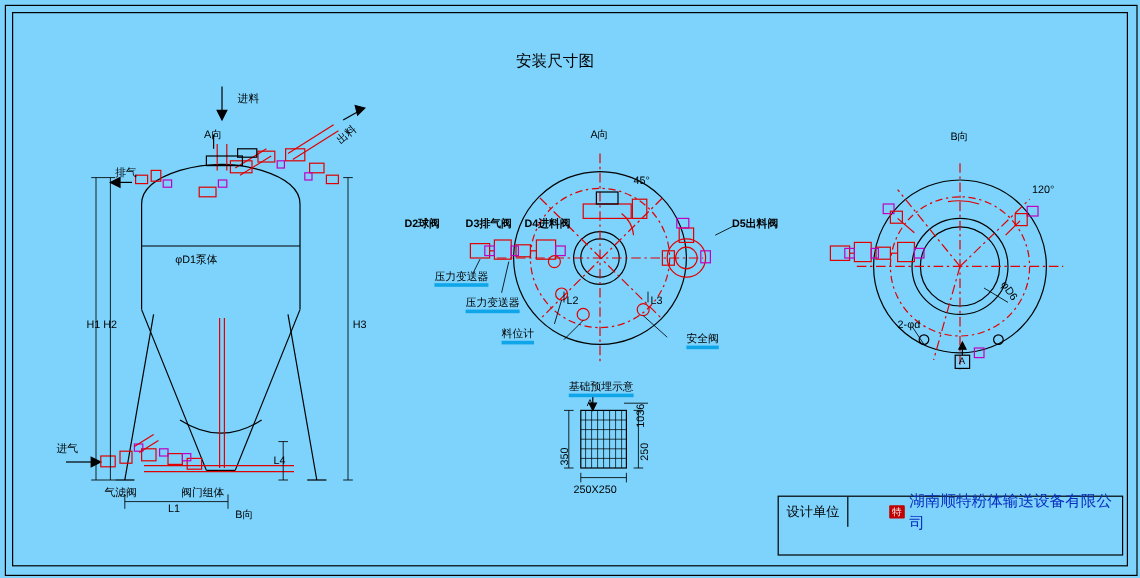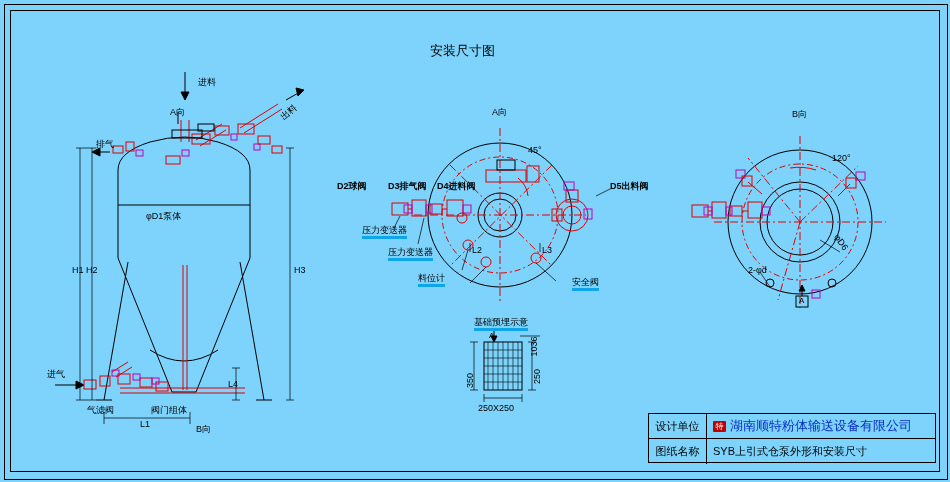--- a/index.html
+++ b/index.html
@@ -7,21 +7,21 @@
   #sheet{position:relative;width:950px;height:482px;background:#7dd3fc;overflow:hidden;}
   .frame-outer{position:absolute;left:4px;top:4px;width:942px;height:474px;border:1.5px solid #000;}
   .frame-inner{position:absolute;left:10px;top:10px;width:928px;height:460px;border:1px solid #000;}
   svg{position:absolute;left:0;top:0;}
   .lbl{position:absolute;font-size:9px;color:#000;white-space:nowrap;line-height:1;}
   .lbl.b{font-weight:bold;}
   .title{position:absolute;font-size:13px;color:#000;white-space:nowrap;}
   .ul{border-bottom:3px solid #0ea5e9;padding-bottom:1px;}
   
   #titleblock{position:absolute;left:648px;top:413px;width:288px;height:50px;border:1px solid #000;box-sizing:border-box;}
-  #titleblock .row{display:flex;height:25px;border-bottom:1px solid #000;box-sizing:border-box;}
+  #titleblock .row{display:flex;height:25px;border-bottom:1px solid #000;box-sizing:border-box;gap:28px;}
   #titleblock .row:last-child{border-bottom:none;}
   #titleblock .c1{width:58px;border-right:1px solid #000;display:flex;align-items:center;justify-content:center;font-size:11px;box-sizing:border-box;}
   #titleblock .c2{flex:1;display:flex;align-items:center;padding-left:6px;font-size:11px;gap:4px;box-sizing:border-box;}
   .logo{display:inline-block;width:13px;height:11px;background:#c00000;color:#fff;font-size:8px;line-height:11px;text-align:center;border-radius:1px;}
   .cname{color:#0a2fc0;font-size:13px;}
 </style>
 </head>
 <body>
 
 <div id="sheet">
@@ -302,38 +302,34 @@
   <div class="lbl b" style="left:437px;top:182px;">D4进料阀</div>
   <div class="lbl b" style="left:610px;top:182px;">D5出料阀</div>
   <div class="lbl ul" style="left:362px;top:226px;">压力变送器</div>
   <div class="lbl ul" style="left:388px;top:248px;">压力变送器</div>
   <div class="lbl ul" style="left:418px;top:274px;">料位计</div>
   <div class="lbl ul" style="left:552px;top:278px;margin-left:20px;">安全阀</div>
   <div class="lbl" style="left:472px;top:246px;">L2</div>
   <div class="lbl" style="left:542px;top:246px;">L3</div>
 
   <div class="lbl" style="left:792px;top:110px;">B向</div>
-  <div class="lbl" style="left:832px;top:154px;text-align:center;">120°</div>
+  <div class="lbl" style="left:860px;top:154px;text-align:center;">120°</div>
   <div class="lbl" style="left:748px;top:266px;">2-φd</div>
   <div class="lbl" style="left:832px;top:238px;transform:rotate(55deg);">φD6</div>
   <div class="lbl" style="left:799px;top:297px;font-size:8px;">A</div>
 
   <div class="lbl ul" style="left:474px;top:318px;">基础预埋示意</div>
   <div class="lbl" style="left:489px;top:332px;font-size:8px;">A</div>
   <div class="lbl" style="left:463px;top:376px;transform:rotate(-90deg);">350</div>
   <div class="lbl" style="left:530px;top:372px;transform:rotate(-90deg);">250</div>
   <div class="lbl" style="left:524px;top:342px;transform:rotate(-90deg);">1036</div>
   <div class="lbl" style="left:478px;top:404px;">250X250</div>
 
   <div id="titleblock">
     <div class="row">
       <div class="c1">设计单位</div>
       <div class="c2">
         <span class="logo">特</span>
         <span class="cname">湖南顺特粉体输送设备有限公司</span>
       </div>
     </div>
-    <div class="row">
-      <div class="c1">图纸名称</div>
-      <div class="c2">SYB上引式仓泵外形和安装尺寸</div>
-    </div>
   </div>
 </div>
 
 </body></html>

